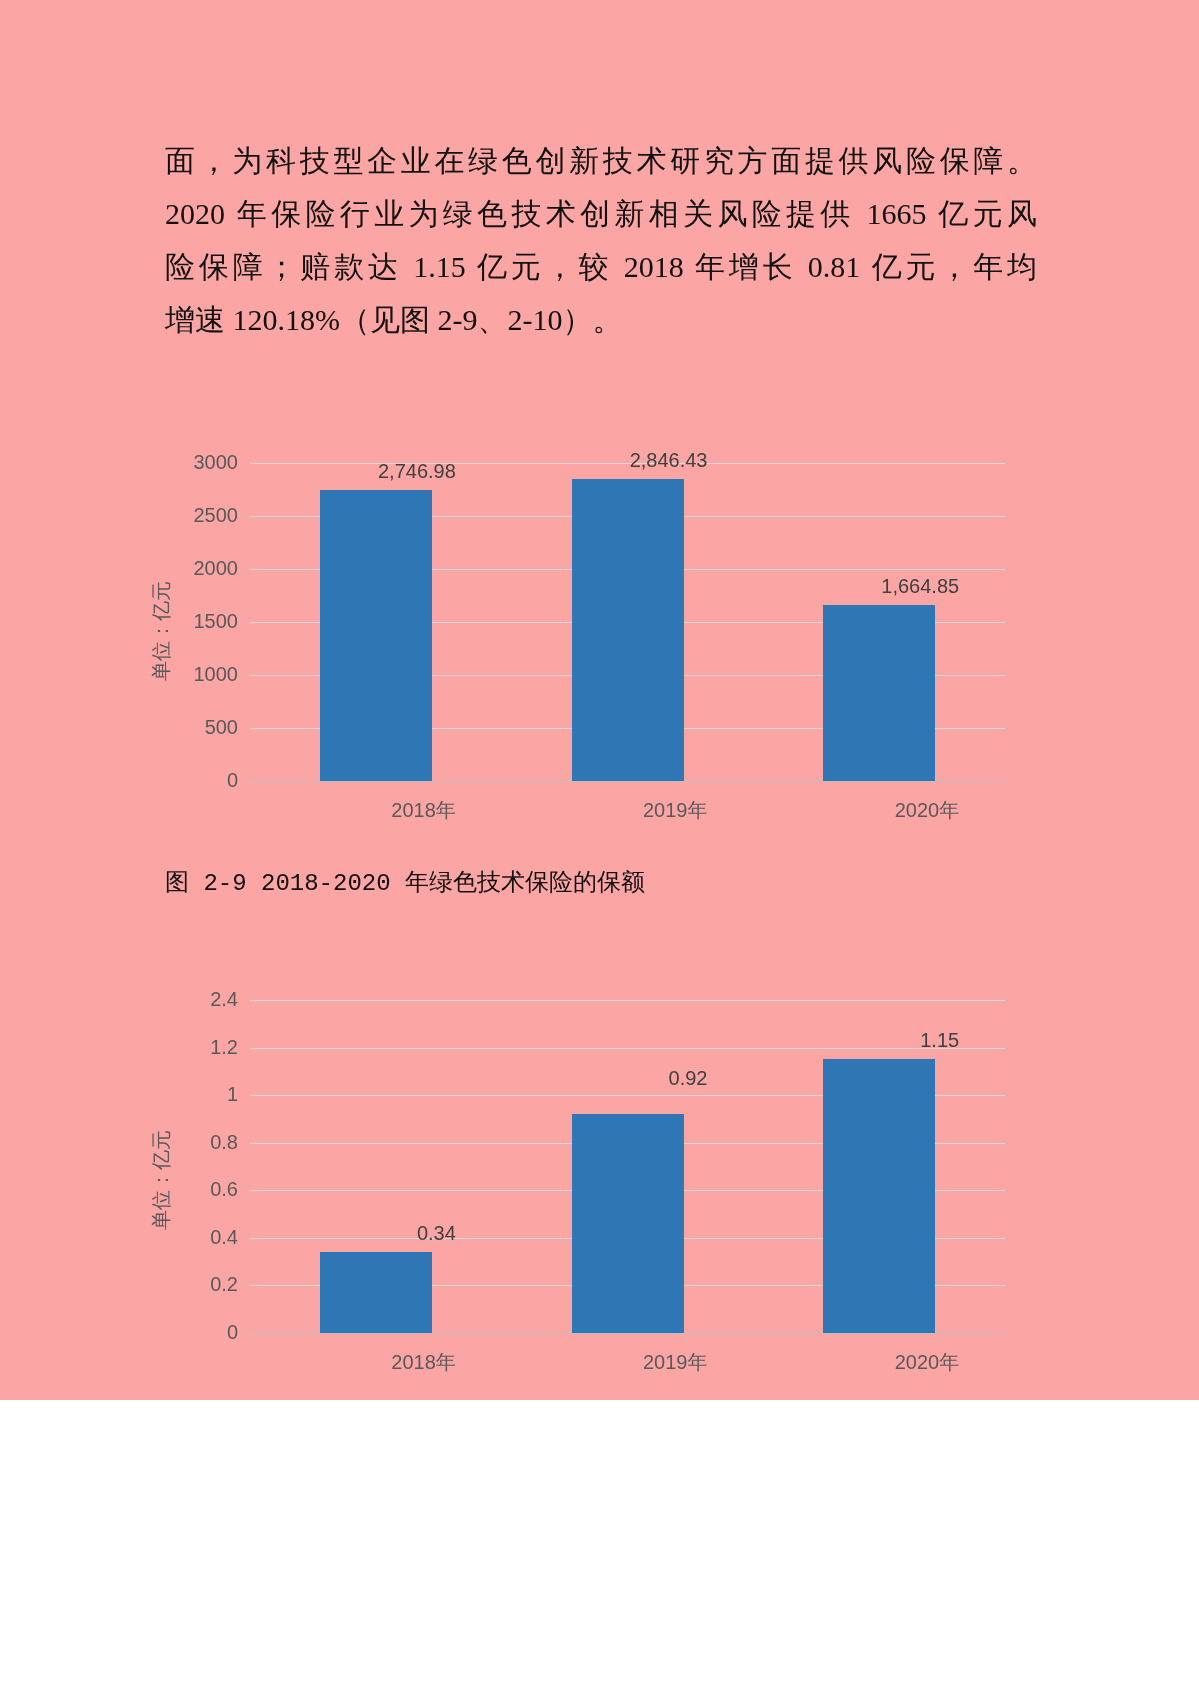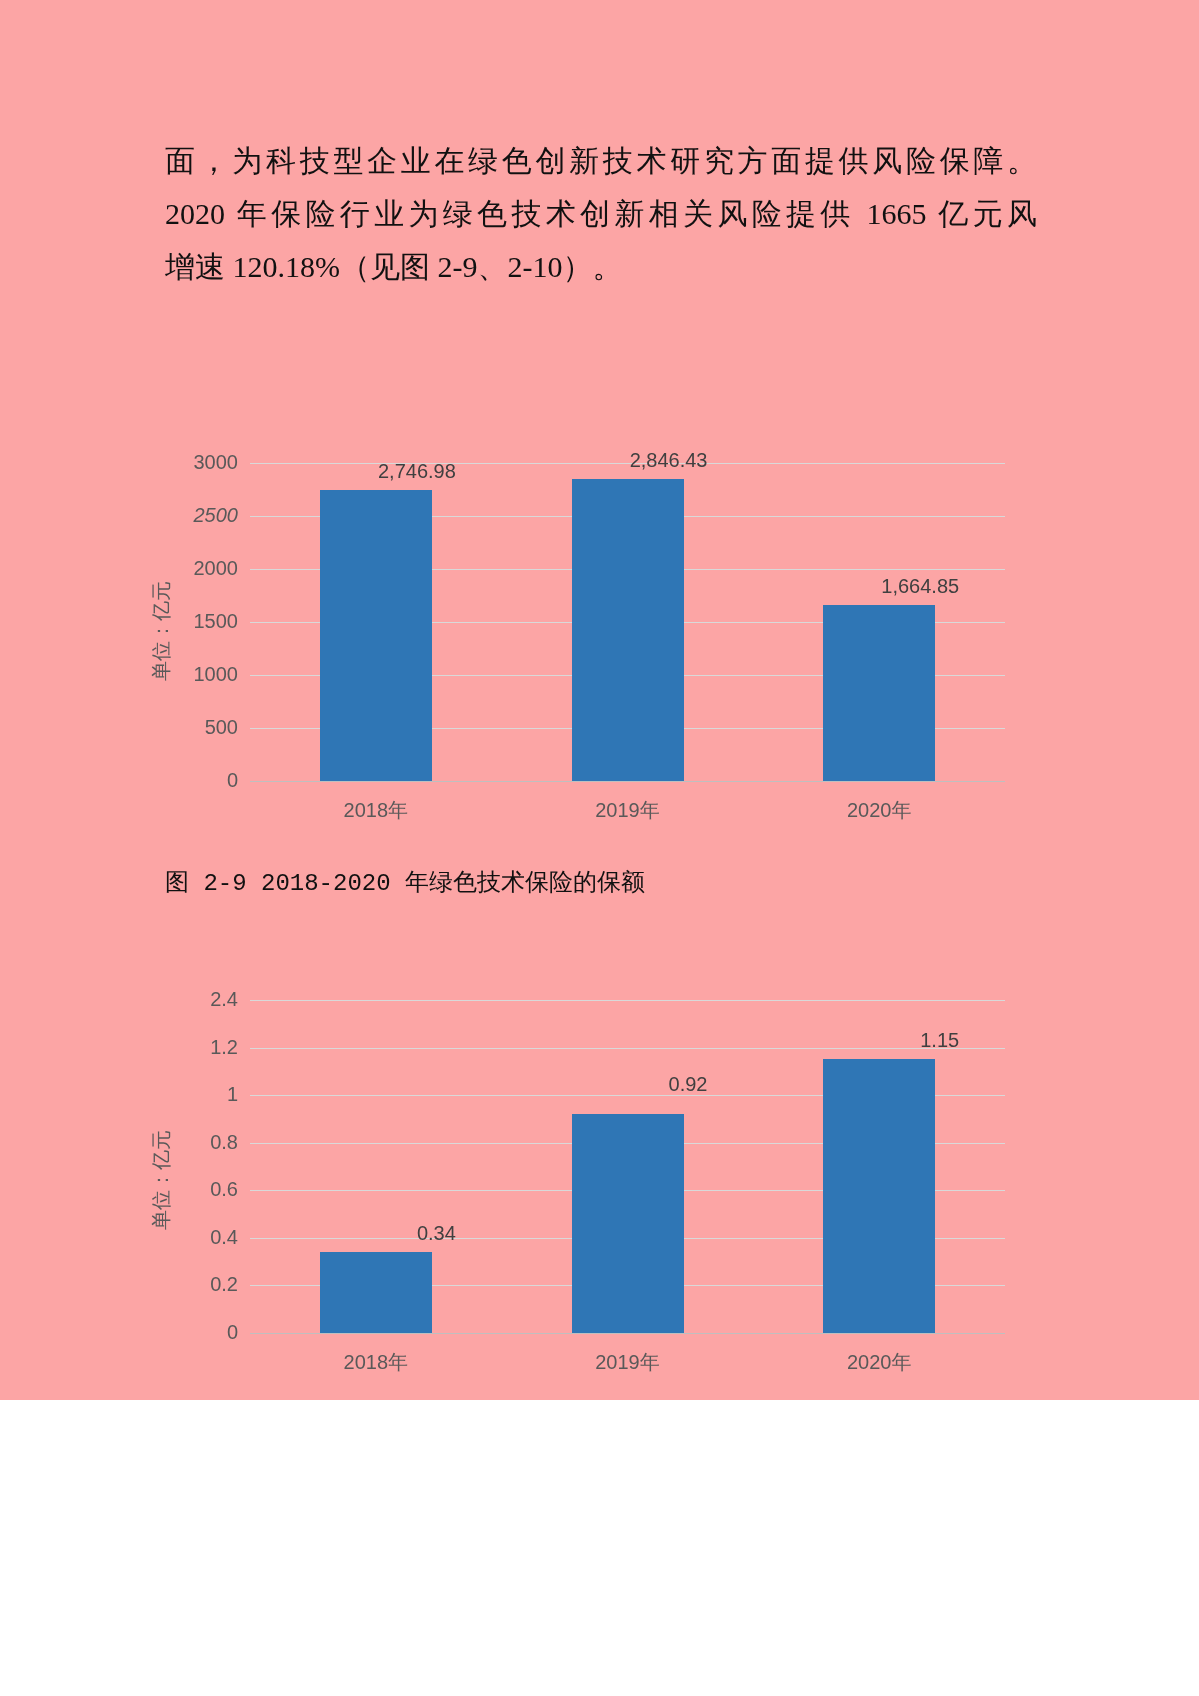--- a/index.html
+++ b/index.html
@@ -64,21 +64,21 @@
   .value-label {
     position: absolute;
     width: 160px;
     text-align: right;
     font-size: 20px;
     color: #404040;
   }
   .cat-label {
     position: absolute;
     width: 160px;
-    text-align: center;
+    text-align: right;
     font-size: 20px;
     color: #595959;
   }
   .y-axis-title {
     position: absolute;
     left: -4px;
     width: 30px;
     font-size: 20px;
     color: #595959;
     white-space: nowrap;
@@ -112,29 +112,30 @@
   }
 </style>
 </head>
 <body>
 
 <div class="page">
 
   <div class="paragraph">
     <div class="para-line">面，为科技型企业在绿色创新技术研究方面提供风险保障。</div>
     <div class="para-line">2020 年保险行业为绿色技术创新相关风险提供 1665 亿元风</div>
+    <div class="para-line">险保障；赔款达 1.15 亿元，较 2018 年增长 0.81 亿元，年均</div>
     <div class="para-line last">增速 120.18%（见图 2-9、2-10）。</div>
   </div>
 
   <div class="chart" id="chart1">
     <div class="y-axis-title">单位：亿元</div>
   <div class="gridline" style="left: 85px; width: 755px; top: 48px; background: rgb(217, 217, 217);"></div>
       <div class="ytick" style="left: 11px; top: 36px;">3000</div>
       <div class="gridline" style="left: 85px; width: 755px; top: 101px; background: rgb(217, 217, 217);"></div>
-      <div class="ytick" style="left: 11px; top: 89px; font-style: italic;">2500</div>
+      <div class="ytick" style="left: 11px; top: 89px;">2500</div>
       <div class="gridline" style="left: 85px; width: 755px; top: 154px; background: rgb(217, 217, 217);"></div>
       <div class="ytick" style="left: 11px; top: 142px;">2000</div>
       <div class="gridline" style="left: 85px; width: 755px; top: 207px; background: rgb(217, 217, 217);"></div>
       <div class="ytick" style="left: 11px; top: 195px;">1500</div>
       <div class="gridline" style="left: 85px; width: 755px; top: 260px; background: rgb(217, 217, 217);"></div>
       <div class="ytick" style="left: 11px; top: 248px;">1000</div>
       <div class="gridline" style="left: 85px; width: 755px; top: 313px; background: rgb(217, 217, 217);"></div>
       <div class="ytick" style="left: 11px; top: 301px;">500</div>
       <div class="gridline baseline" style="left: 85px; width: 755px; top: 366px; background: rgb(191, 191, 191);"></div>
       <div class="ytick" style="left: 11px; top: 354px;">0</div>
@@ -166,21 +167,21 @@
       <div class="gridline" style="left: 85px; width: 755px; top: 277.857px; background: rgb(217, 217, 217);"></div>
       <div class="ytick" style="left: 11px; top: 265.857px;">0.4</div>
       <div class="gridline" style="left: 85px; width: 755px; top: 325.429px; background: rgb(217, 217, 217);"></div>
       <div class="ytick" style="left: 11px; top: 313.429px;">0.2</div>
       <div class="gridline baseline" style="left: 85px; width: 755px; top: 373px; background: rgb(191, 191, 191);"></div>
       <div class="ytick" style="left: 11px; top: 361px;">0</div>
       <div class="bar" style="left: 154.833px; top: 292.129px; width: 112px; height: 80.8714px; background: rgb(47, 118, 181);"></div>
       <div class="value-label" style="left: 130.833px; top: 262.129px;">0.34</div>
       <div class="cat-label" style="left: 130.833px; top: 389px;">2018年</div>
       <div class="bar" style="left: 406.5px; top: 154.171px; width: 112px; height: 218.829px; background: rgb(47, 118, 181);"></div>
-      <div class="value-label" style="left: 382.5px; top: 113px;">0.92</div>
+      <div class="value-label" style="left: 382.5px; top: 107px;">0.92</div>
       <div class="cat-label" style="left: 382.5px; top: 389px;">2019年</div>
       <div class="bar" style="left: 658.167px; top: 99.4643px; width: 112px; height: 273.536px; background: rgb(47, 118, 181);"></div>
       <div class="value-label" style="left: 634.167px; top: 69.4643px;">1.15</div>
       <div class="cat-label" style="left: 634.167px; top: 389px;">2020年</div>
     </div>
 
 
   <div class="page-number">32</div>
 
 </div>

